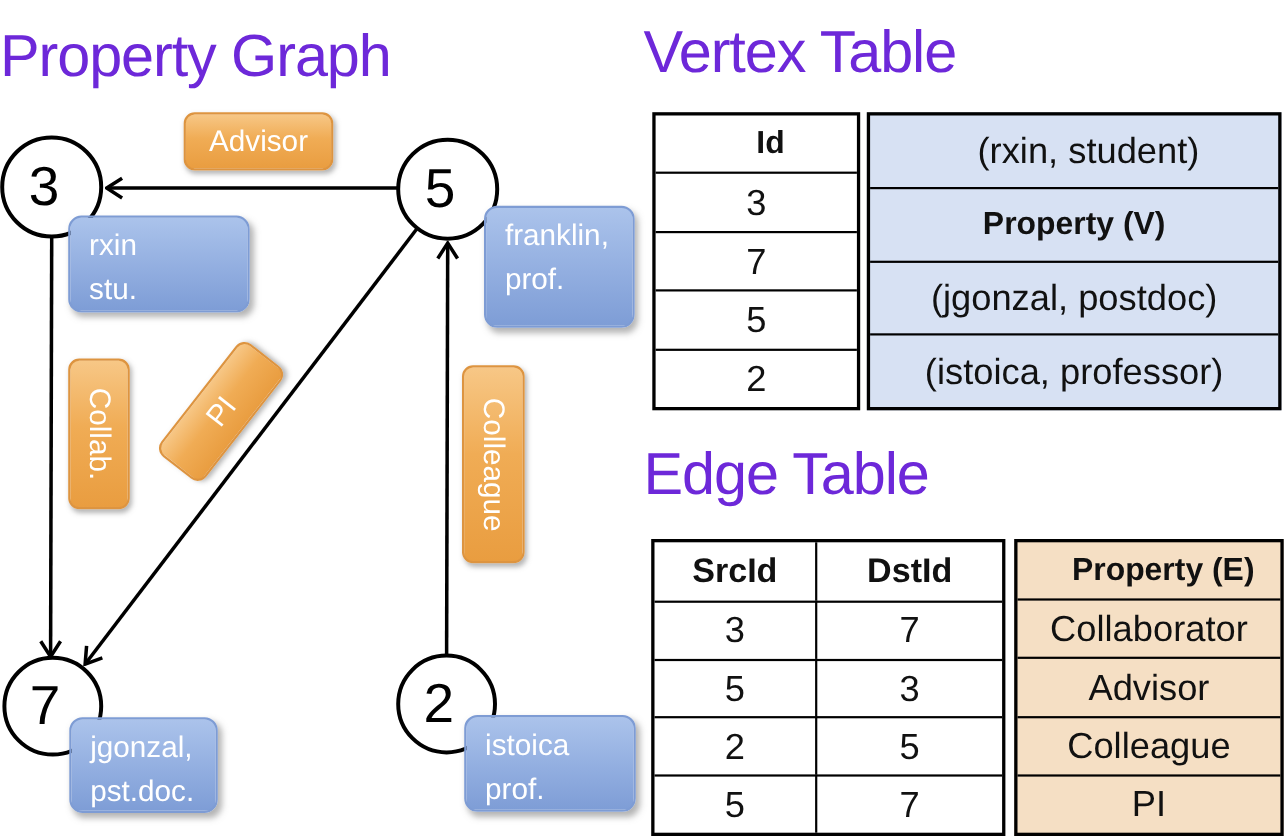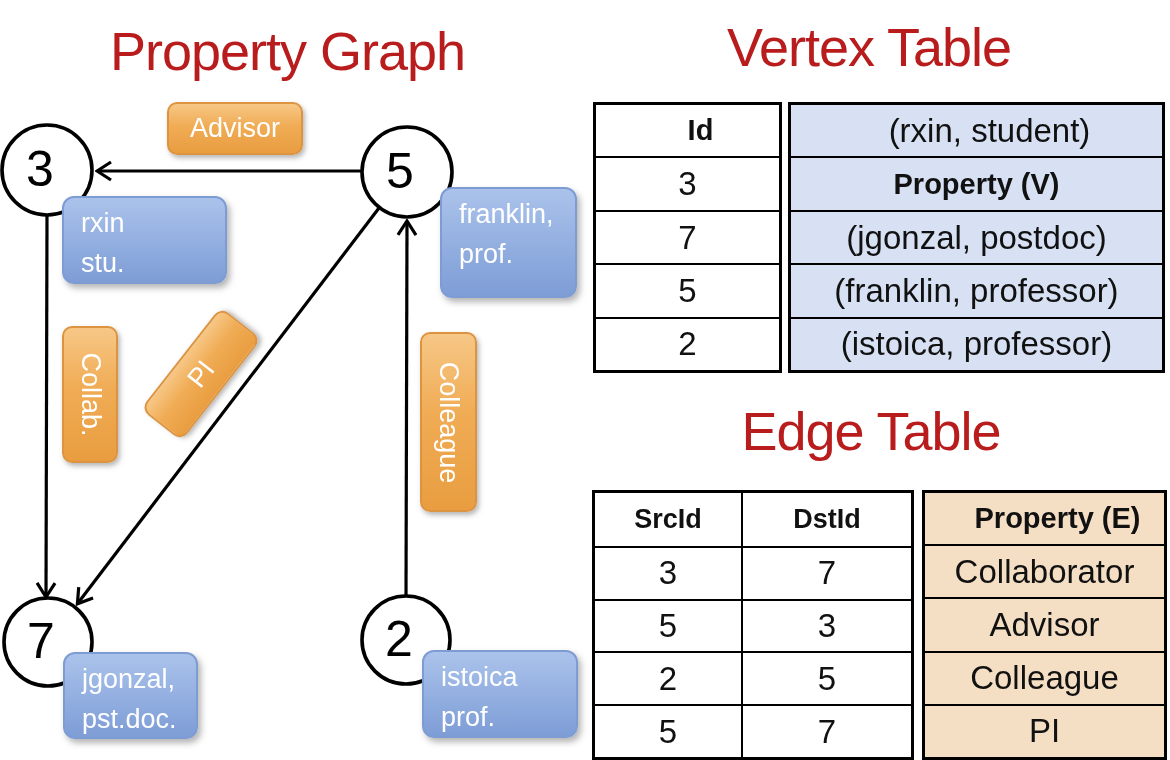--- a/index.html
+++ b/index.html
@@ -3,21 +3,21 @@
 <meta charset="utf-8">
 <style>
   html,body{margin:0;padding:0;}
   body{
     width:1170px;height:760px;position:relative;overflow:hidden;
     background:#ffffff;color:#111;
     font-family:"Liberation Sans", sans-serif;
   }
   .abs{position:absolute;}
   .title{
-    text-align:center;font-size:54px;letter-spacing:-1px;color:#b91c1c;
+    text-align:left;font-size:54px;letter-spacing:-1px;color:#6d28d9;
     white-space:nowrap;
   }
   
   .pill{
     position:absolute;box-sizing:border-box;
     background:linear-gradient(180deg,#f7c786 0%,#f0ac55 45%,#e99d40 100%);
     border:2px solid #dd9440;border-radius:10px;
     box-shadow:2px 3px 5px rgba(110,110,110,.5);
     color:#fff;display:flex;align-items:center;justify-content:center;
     font-size:27px;
@@ -57,21 +57,21 @@
     box-sizing:border-box;border:3px solid #000;height:100%;
     display:grid;grid-template-columns:146px 1fr;grid-auto-rows:1fr;
     background:#fff;
   }
   .sub2 .cell{
     border-top:2.5px solid #000;display:flex;align-items:center;justify-content:center;
     font-size:33px;
   }
   .sub2 .cell:nth-child(-n+2){border-top:none;}
   .sub2 .cell:nth-child(2n){border-left:2.5px solid #000;}
-  .sub2 .cell.hdr{font-weight:bold;font-size:27px;}
+  .sub2 .cell.hdr{font-weight:bold;font-size:31px;}
 </style>
 </head>
 <body>
 
 <div class="abs title" style="left:0;top:20px;width:575px;">Property Graph</div>
 <div class="abs title" style="left:585px;top:16px;width:568px;">Vertex Table</div>
 <div class="abs title" style="left:585px;top:400px;width:572px;">Edge Table</div>
 
 <svg class="abs" style="left:0;top:0;" width="585" height="760" viewBox="0 0 585 760">
   <defs>
@@ -130,21 +130,20 @@
     <div class="row">3</div>
     <div class="row">7</div>
     <div class="row">5</div>
     <div class="row">2</div>
   </div>
   <div class="gap6"></div>
   <div class="sub bg-blue" style="flex:1;">
     <div class="row">(rxin, student)</div>
     <div class="row hdr">Property (V)</div>
     <div class="row">(jgonzal, postdoc)</div>
-    <div class="row">(franklin, professor)</div>
     <div class="row">(istoica, professor)</div>
   </div>
 </div>
 
 <div class="twrap" style="left:592px;top:490px;width:575px;height:270px;">
   <div class="sub2" style="width:322px;flex:0 0 322px;">
     <div class="cell hdr">SrcId</div>
     <div class="cell hdr">DstId</div>
     <div class="cell">3</div>
     <div class="cell">7</div>

